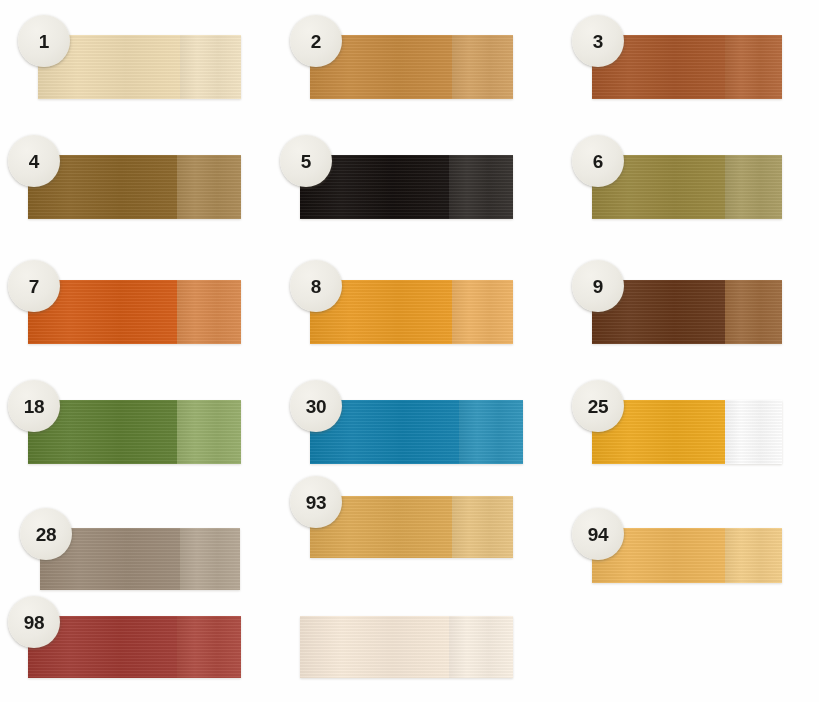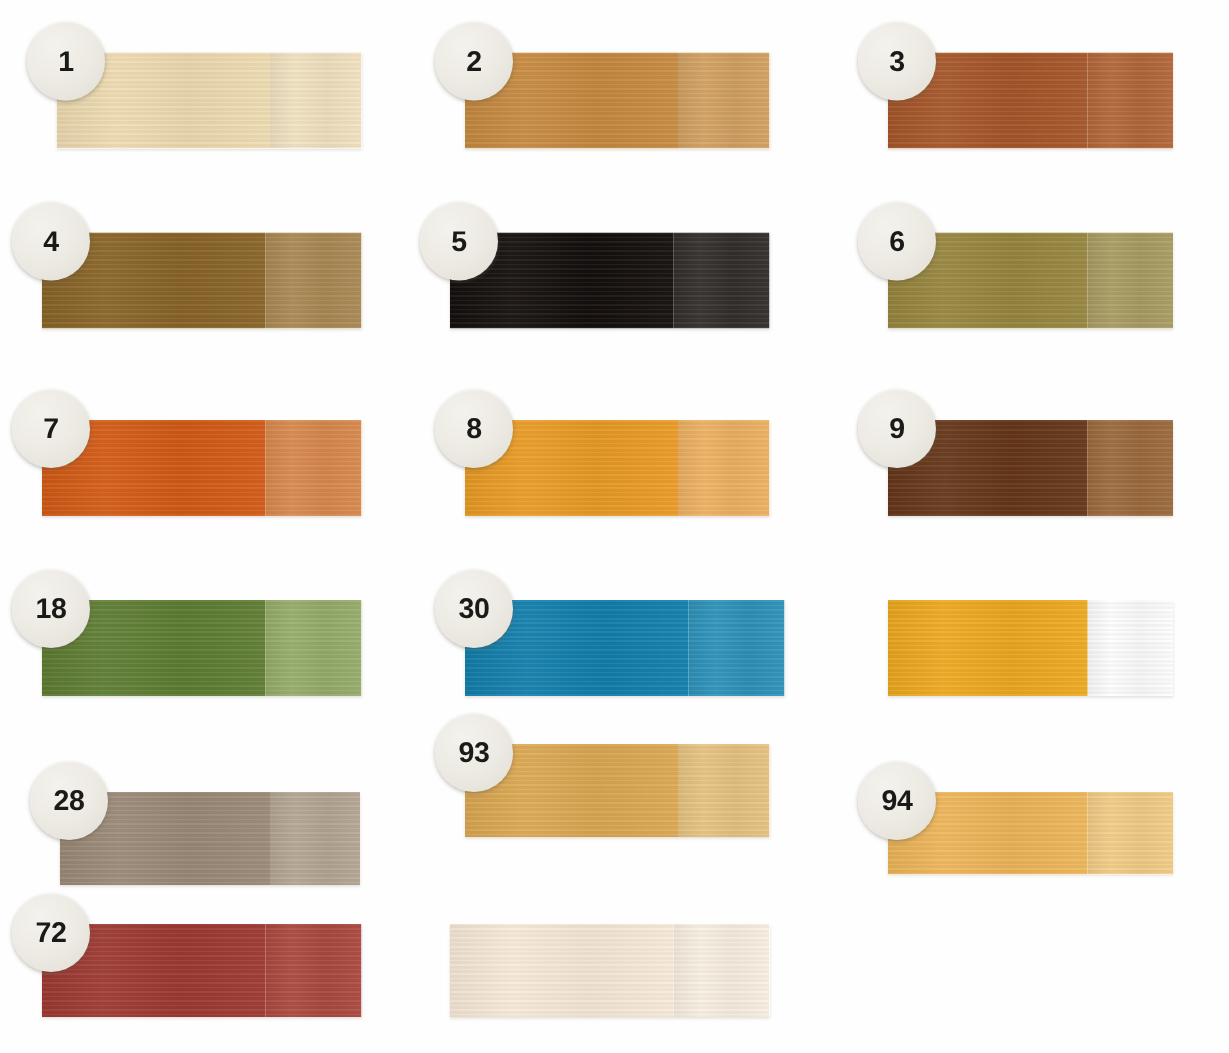--- a/index.html
+++ b/index.html
@@ -212,20 +212,23 @@
       </div>
       <div class="swatch-badge">
         <span class="swatch-badge-label">30</span>
       </div>
     </div>
     <div class="swatch-cell" style="left: 592px; top: 400px; width: 190px; height: 64px;">
       <div class="swatch-board">
         <div class="tone-main" style="width: 70%; background: rgb(238, 170, 32);"></div>
         <div class="tone-light" style="width: 30%;"></div>
       </div>
+      <div class="swatch-badge">
+        <span class="swatch-badge-label">25</span>
+      </div>
     </div>
     <div class="swatch-cell" style="left: 40px; top: 508px; width: 200px; height: 62px; margin-top: 20px;">
       <div class="swatch-board">
         <div class="tone-main" style="width: 70%; background: rgb(156, 139, 120);"></div>
         <div class="tone-light" style="width: 30%; background: rgb(181, 167, 148);"></div>
       </div>
       <div class="swatch-badge">
         <span class="swatch-badge-label">28</span>
       </div>
     </div>
@@ -246,21 +249,21 @@
       <div class="swatch-badge">
         <span class="swatch-badge-label">94</span>
       </div>
     </div>
     <div class="swatch-cell" style="left: 28px; top: 616px; width: 213px; height: 62px;">
       <div class="swatch-board">
         <div class="tone-main" style="width: 70%; background: rgb(159, 58, 51);"></div>
         <div class="tone-light" style="width: 30%; background: rgb(173, 74, 64);"></div>
       </div>
       <div class="swatch-badge">
-        <span class="swatch-badge-label">72</span>
+        <span class="swatch-badge-label">98</span>
       </div>
     </div>
     <div class="swatch-cell" style="left: 300px; top: 616px; width: 213px; height: 62px;">
       <div class="swatch-board">
         <div class="tone-main" style="width: 70%; background: rgb(248, 234, 217);"></div>
         <div class="tone-light" style="width: 30%; background: rgb(250, 240, 227);"></div>
       </div>
     </div>
   </div>
 

